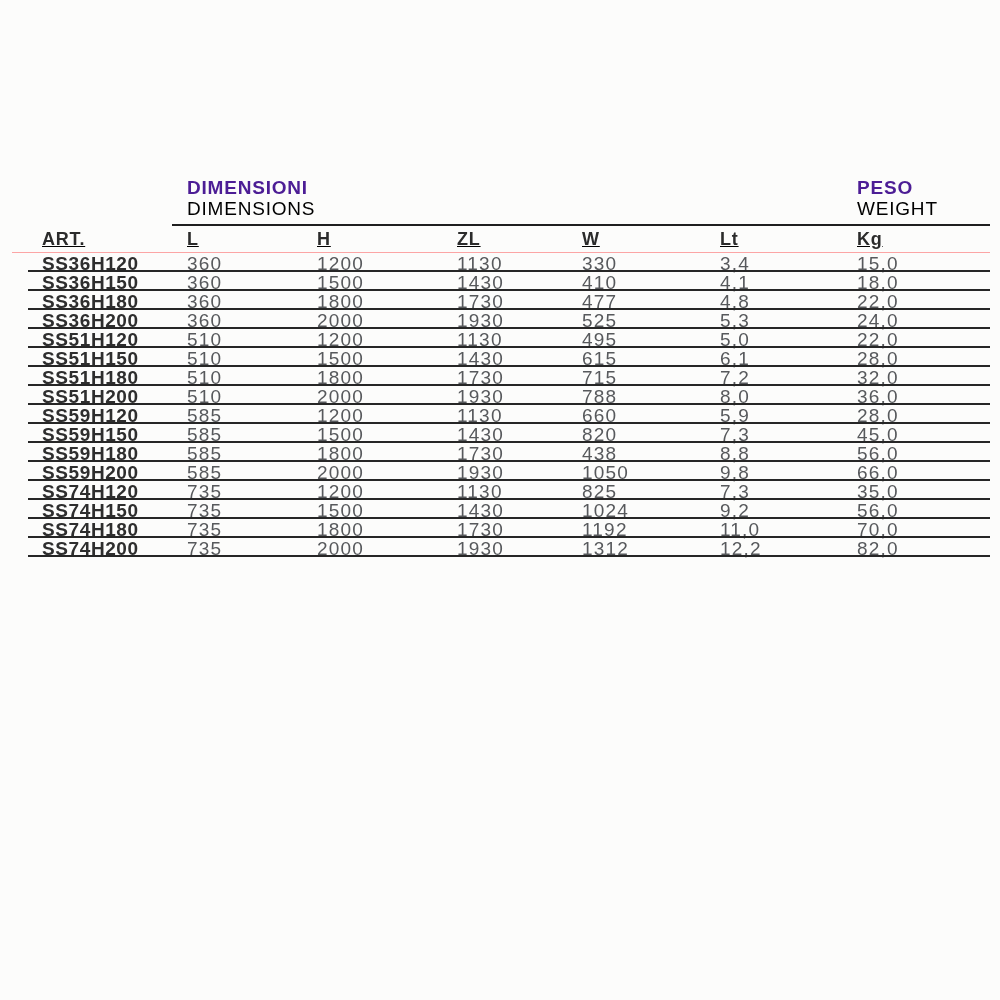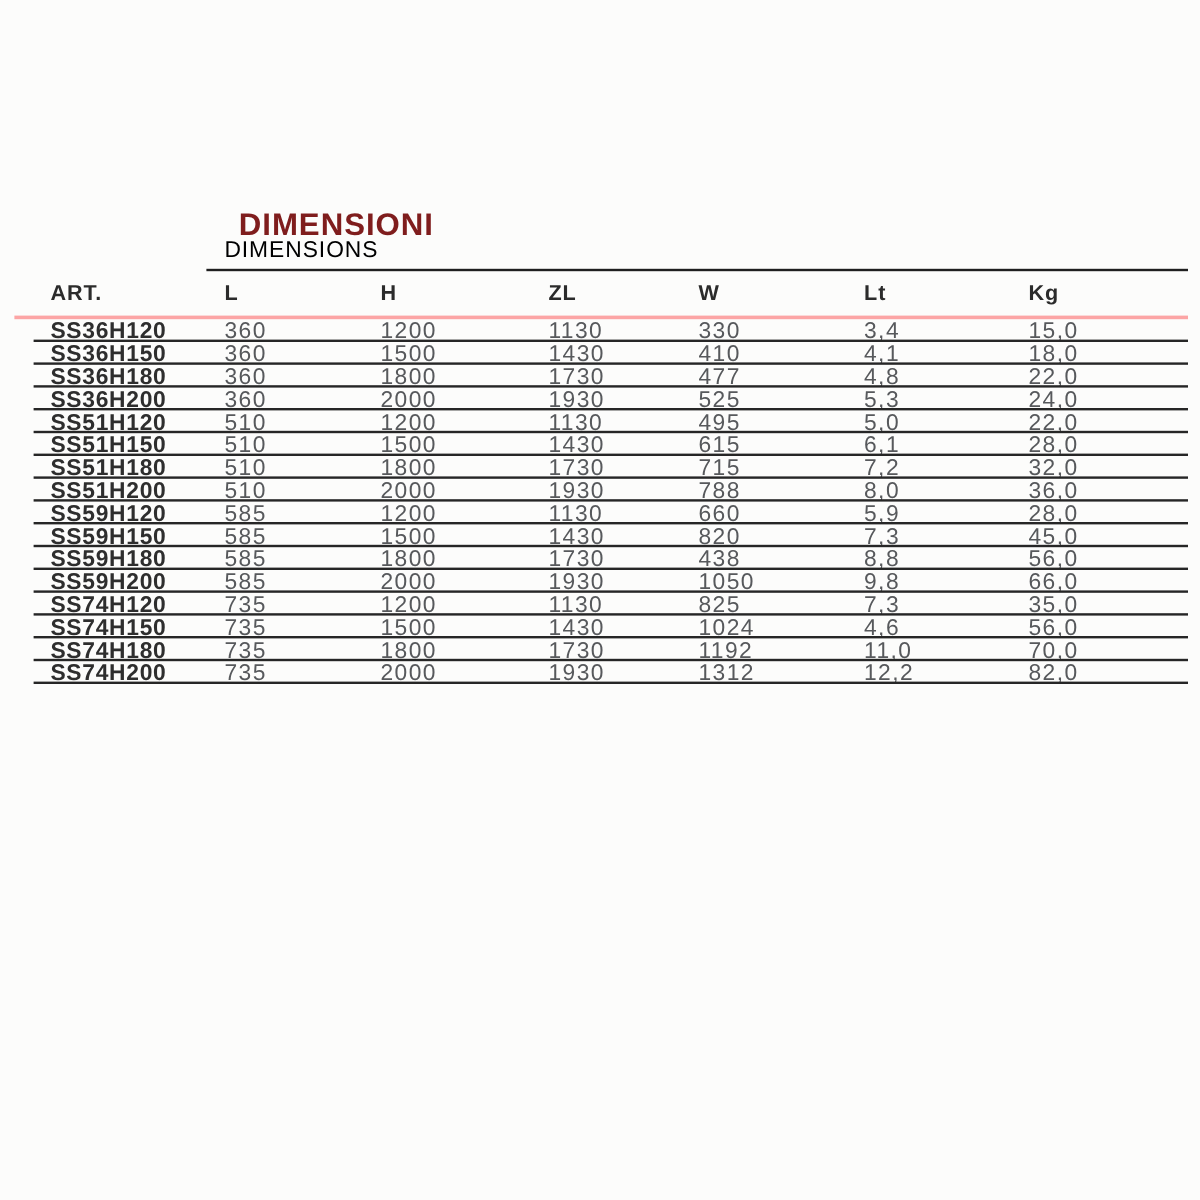--- a/index.html
+++ b/index.html
@@ -31,41 +31,41 @@
     right: 0;
     bottom: 0;
     height: 2px;
     background: #1f1f1f;
   }
   .group-cell-dim { grid-column: 2 / 5; }
   .group-cell-resa { grid-column: 5; }
   .group-cell-cap { grid-column: 6; }
   .group-cell-peso { grid-column: 7; }
   .group-title {
-    font-size: 26px;
+    font-size: 19px;
     font-weight: 700;
     letter-spacing: 0.8px;
-    color: #7f1d1d;
+    color: #4c1d95;
     line-height: 21px;
     white-space: nowrap;
-    margin-left: 12px;
   }
   .group-subtitle {
     font-size: 19px;
     font-weight: 400;
     letter-spacing: 0.8px;
     color: #000000;
     line-height: 21px;
     white-space: nowrap;
   }
   
   .header-row {
-    height: 40px;
+    height: 27px;
     align-items: center;
-    border-bottom: 3px solid #fca5a5;
+    border-bottom: 1px solid #fca5a5;
+    text-decoration: underline;
   }
   .col-label {
     font-size: 18px;
     font-weight: 700;
     letter-spacing: 0.8px;
     color: #2b2b2b;
   }
   .col-label.first { padding-left: 30px; }
   
   .row {
@@ -98,20 +98,24 @@
 </style>
 </head>
 <body>
 
 <div class="spec-table">
 
   <div class="group-band grid7">
     <div class="group-cell-dim">
       <div class="group-title">DIMENSIONI</div>
       <div class="group-subtitle">DIMENSIONS</div>
+    </div>
+    <div class="group-cell-peso">
+      <div class="group-title">PESO</div>
+      <div class="group-subtitle">WEIGHT</div>
     </div>
     <div class="group-underline"></div>
   </div>
 
   <div class="header-row grid7">
     <div class="col-label first">ART.</div>
     <div class="col-label">L</div>
     <div class="col-label">H</div>
     <div class="col-label">ZL</div>
     <div class="col-label">W</div>
@@ -236,21 +240,21 @@
       <div class="cell">825</div>
       <div class="cell">7,3</div>
       <div class="cell">35,0</div>
     </div>
       <div class="row grid7">
       <div class="cell art">SS74H150</div>
       <div class="cell">735</div>
       <div class="cell">1500</div>
       <div class="cell">1430</div>
       <div class="cell">1024</div>
-      <div class="cell">4,6</div>
+      <div class="cell">9,2</div>
       <div class="cell">56,0</div>
     </div>
       <div class="row grid7">
       <div class="cell art">SS74H180</div>
       <div class="cell">735</div>
       <div class="cell">1800</div>
       <div class="cell">1730</div>
       <div class="cell">1192</div>
       <div class="cell">11,0</div>
       <div class="cell">70,0</div>

